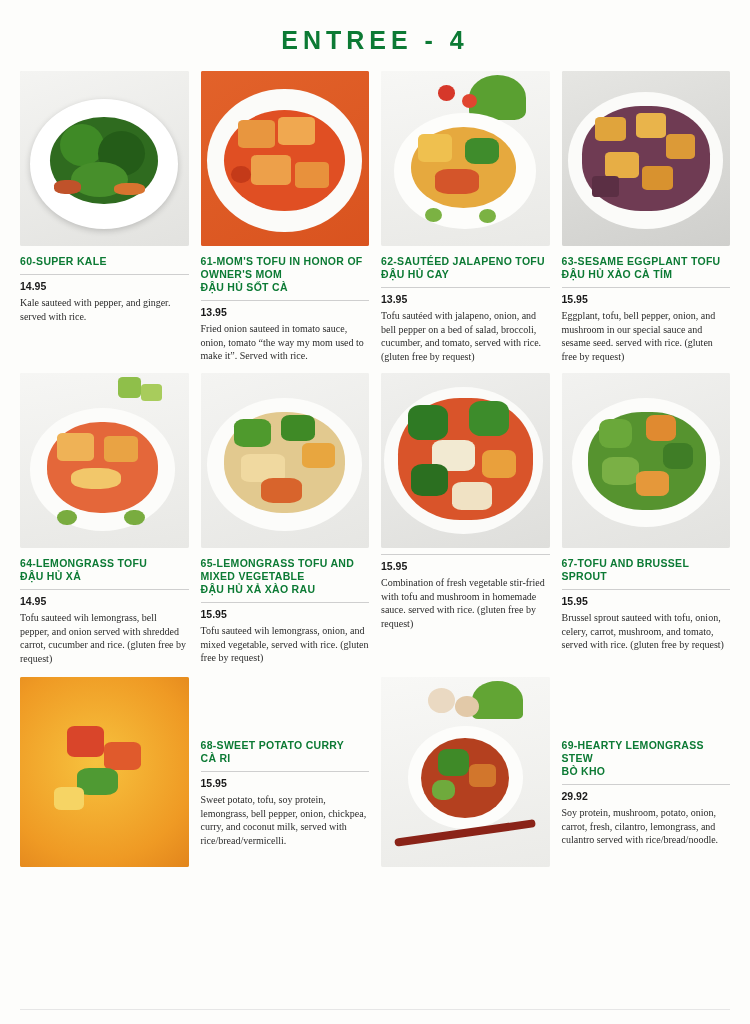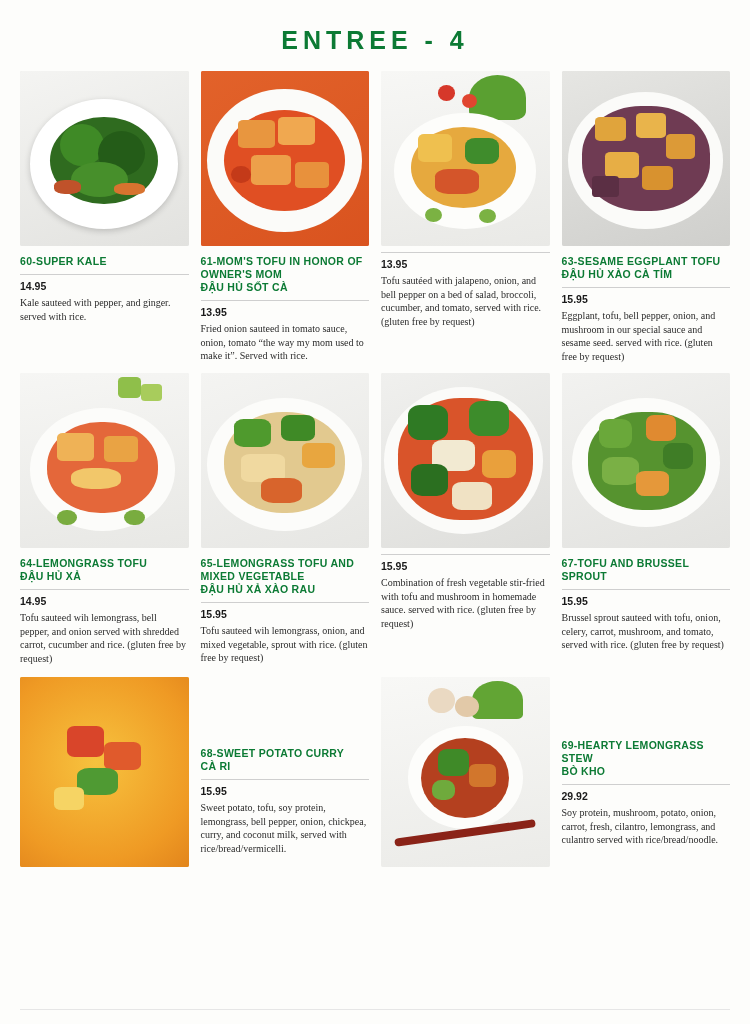--- a/index.html
+++ b/index.html
@@ -156,20 +156,24 @@
         <div class="blob" style="left:34%;top:8%;width:10%;height:9%;background:#d6382a;"></div>
         <div class="blob" style="left:48%;top:13%;width:9%;height:8%;background:#e0452f;"></div>
         <div class="plate" style="left:8%;top:24%;width:84%;height:66%;background:#fdfdfb;"></div>
         <div class="blob" style="left:18%;top:32%;width:62%;height:46%;background:#e6a93e;"></div>
         <div class="blob" style="left:22%;top:36%;width:20%;height:16%;background:#efc04f;border-radius:18%;"></div>
         <div class="blob" style="left:50%;top:38%;width:20%;height:15%;background:#3f8c2c;border-radius:30%;"></div>
         <div class="blob" style="left:32%;top:56%;width:26%;height:14%;background:#d4552a;border-radius:30%;"></div>
         <div class="blob" style="left:26%;top:78%;width:10%;height:8%;background:#7bb243;"></div>
         <div class="blob" style="left:58%;top:79%;width:10%;height:8%;background:#7bb243;"></div>
       </div>
+      <div class="dish-name">
+        <div>62-SAUTÉED JALAPENO TOFU</div>
+        <div>ĐẬU HỦ CAY</div>
+      </div>
       <hr class="rule">
       <div class="price">13.95</div>
       <div class="desc">Tofu sautéed with jalapeno, onion, and bell pepper on a bed of salad, broccoli, cucumber, and tomato, served with rice. (gluten free by request)</div>
     </div>
 
     <div class="cell">
       <div class="photo" style="background:#dcdcda;">
         <div class="bg" style="background:linear-gradient(160deg,#e6e6e3 0%,#cfcfcc 100%);"></div>
         <div class="plate" style="left:4%;top:12%;width:92%;height:78%;background:#fbfbf9;"></div>
         <div class="blob" style="left:12%;top:20%;width:76%;height:60%;background:#6f3b53;border-radius:46%;"></div>
@@ -223,21 +227,21 @@
         <div class="blob" style="left:60%;top:40%;width:20%;height:14%;background:#e8a63f;border-radius:20%;"></div>
         <div class="blob" style="left:24%;top:46%;width:26%;height:16%;background:#f0d9a0;border-radius:20%;"></div>
         <div class="blob" style="left:36%;top:60%;width:24%;height:14%;background:#d8642c;border-radius:30%;"></div>
       </div>
       <div class="dish-name">
         <div>65-LEMONGRASS TOFU AND MIXED VEGETABLE</div>
         <div>ĐẬU HỦ XẢ XÀO RAU</div>
       </div>
       <hr class="rule">
       <div class="price">15.95</div>
-      <div class="desc">Tofu sauteed wih lemongrass, onion, and mixed vegetable, sprout with rice. (gluten free by request)</div>
+      <div class="desc">Tofu sauteed wih lemongrass, onion, and mixed vegetable, served with rice. (gluten free by request)</div>
     </div>
 
     <div class="cell">
       <div class="photo" style="background:#e9e9e6;">
         <div class="bg" style="background:linear-gradient(160deg,#f0f0ee 0%,#dededb 100%);"></div>
         <div class="plate" style="left:2%;top:8%;width:94%;height:84%;background:#fbfbf9;"></div>
         <div class="blob" style="left:10%;top:14%;width:80%;height:70%;background:#d9542a;border-radius:46%;"></div>
         <div class="blob" style="left:16%;top:18%;width:24%;height:20%;background:#2f7a24;border-radius:30%;"></div>
         <div class="blob" style="left:52%;top:16%;width:24%;height:20%;background:#3d8c2b;border-radius:30%;"></div>
         <div class="blob" style="left:30%;top:38%;width:26%;height:18%;background:#f2ead2;border-radius:24%;"></div>
@@ -276,21 +280,21 @@
       <div class="photo" style="height:190px;background:#f0a82e;">
         <div class="bg" style="background:radial-gradient(circle at 45% 45%, #f7c23e 0%, #ef9a24 70%, #e2851c 100%);"></div>
         <div class="blob" style="left:28%;top:26%;width:22%;height:16%;background:#d9452a;border-radius:20%;"></div>
         <div class="blob" style="left:50%;top:34%;width:22%;height:15%;background:#e05a2c;border-radius:20%;"></div>
         <div class="blob" style="left:34%;top:48%;width:24%;height:14%;background:#4f9a33;border-radius:30%;"></div>
         <div class="blob" style="left:20%;top:58%;width:18%;height:12%;background:#f6d464;border-radius:24%;"></div>
       </div>
     </div>
 
     <div class="cell txtcell">
-      <div class="dish-name" style="margin-top:8px;">
+      <div class="dish-name" style="margin-top:0;">
         <div>68-SWEET POTATO CURRY</div>
         <div>CÀ RI</div>
       </div>
       <hr class="rule">
       <div class="price">15.95</div>
       <div class="desc">Sweet potato, tofu, soy protein, lemongrass, bell pepper, onion, chickpea, curry, and coconut milk, served with rice/bread/vermicelli.</div>
     </div>
 
     <div class="cell">
       <div class="photo" style="height:190px;background:#f3f3f1;">

